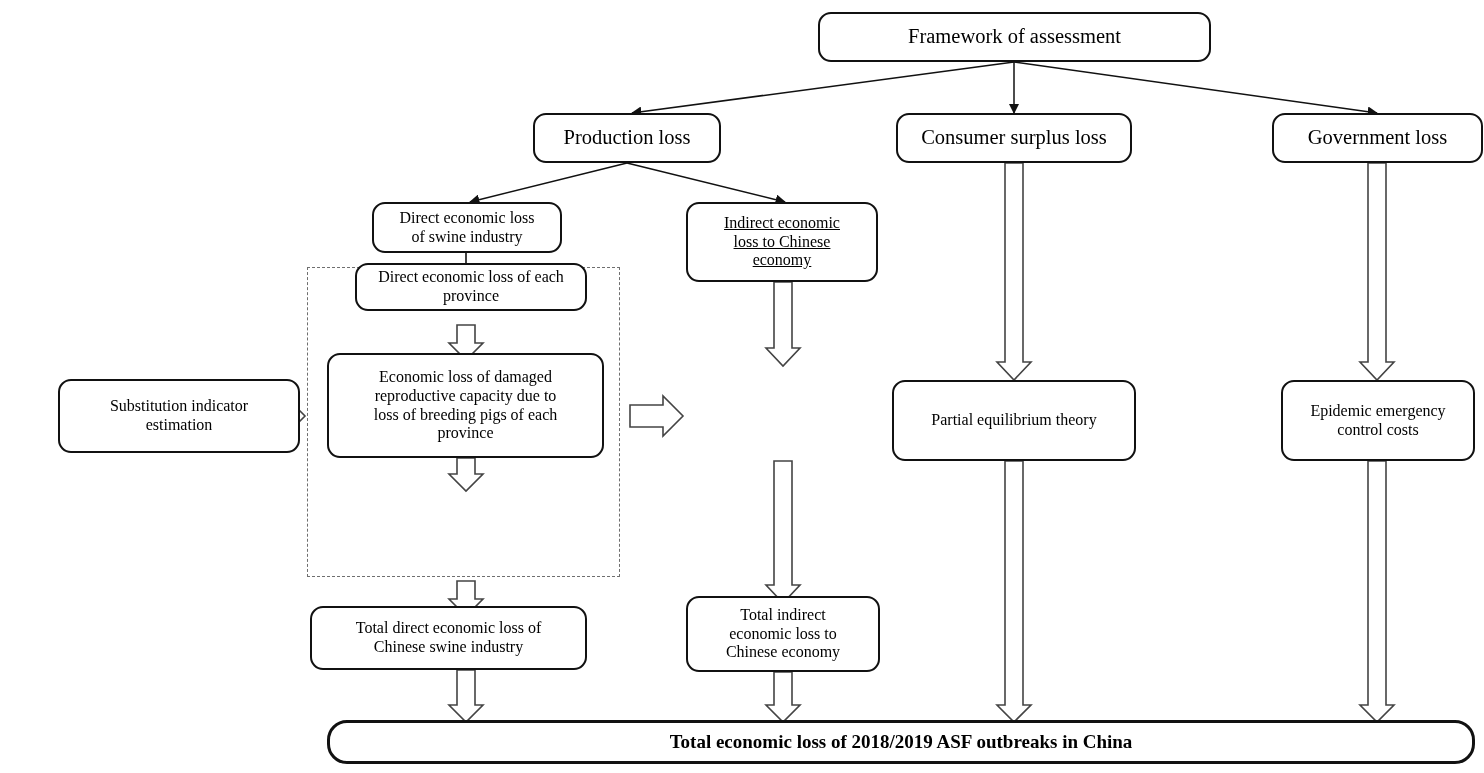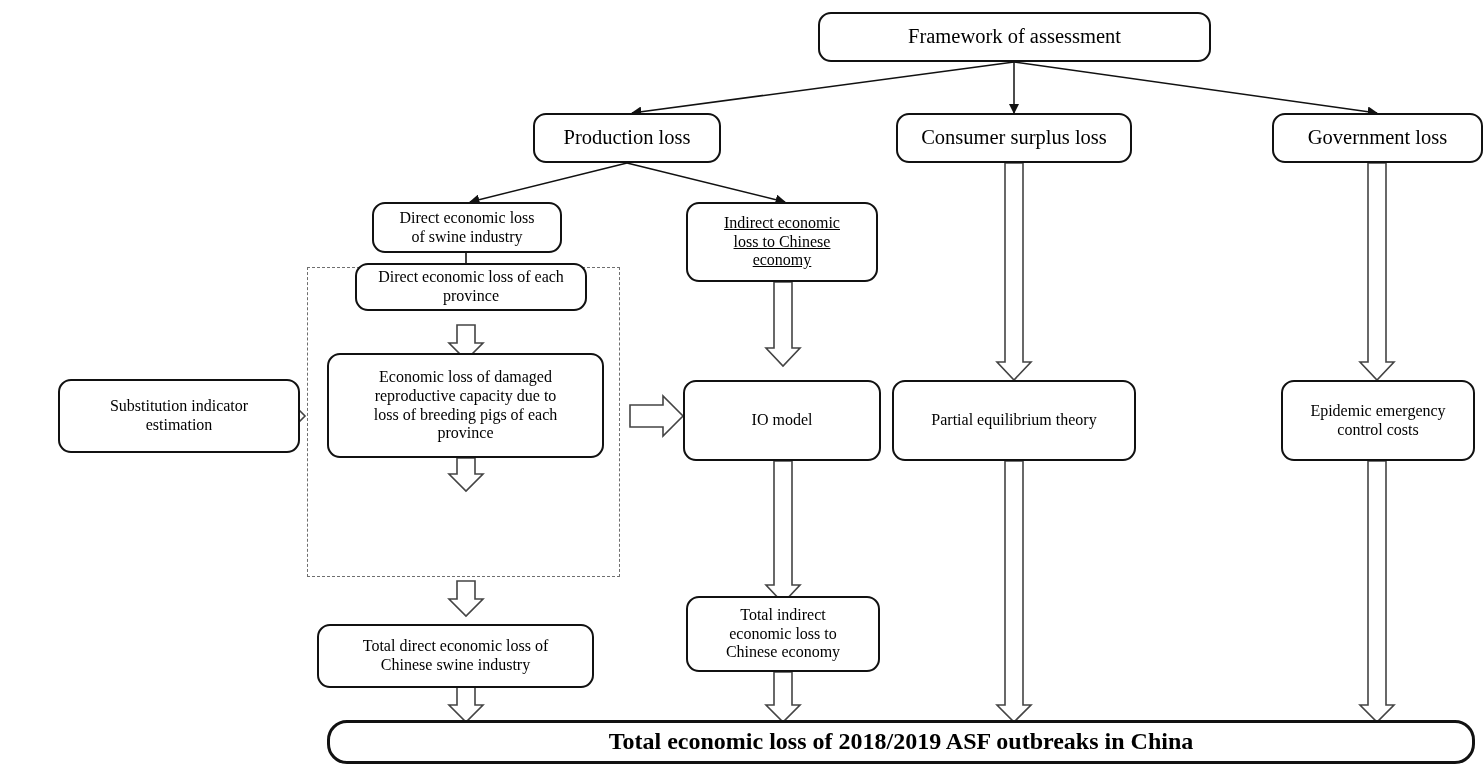--- a/index.html
+++ b/index.html
@@ -41,21 +41,21 @@
   }
   .node span {
     display: block;
     padding: 0 7px;
     white-space: pre-line;
   }
   .fs20 { font-size: 20.5px; }
   .fs19 { font-size: 16px; }
   .summary-bar {
     font-weight: bold;
-    font-size: 24px;
+    font-size: 19px;
     border-radius: 20px;
     border-width: 3px;
   }
   .dashed-group {
     position: absolute;
     box-sizing: border-box;
     border: 1.7px dashed #6f6f6f;
     background: transparent;
     z-index: 1;
   }
@@ -149,32 +149,29 @@
     <span>Direct economic loss of each
 province</span>
   </div>
   <div class="node fs19" style="left:327px; top:353px; width:277px; height:105px;">
     <span>Economic loss of damaged
 reproductive capacity due to
 loss of breeding pigs of each
 province</span>
   </div>
 
-  <div class="node fs19" style="left:683px; top:380px; width:198px; height:81px;">
-    <span>IO model</span>
-  </div>
   <div class="node fs19" style="left:892px; top:380px; width:244px; height:81px;text-align:right;">
     <span>Partial equilibrium theory</span>
   </div>
   <div class="node fs19" style="left:1281px; top:380px; width:194px; height:81px;">
     <span>Epidemic emergency
 control costs</span>
   </div>
 
-  <div class="node fs19" style="left:317px; top:606px; width:277px; height:64px;margin-top:18px;">
+  <div class="node fs19" style="left:310px; top:606px; width:277px; height:64px;">
     <span>Total direct economic loss of
 Chinese swine industry</span>
   </div>
   <div class="node fs19" style="left:686px; top:596px; width:194px; height:76px;">
     <span>Total indirect
 economic loss to
 Chinese economy</span>
   </div>
 
   <div class="node summary-bar" style="left:327px; top:720px; width:1148px; height:44px;">

